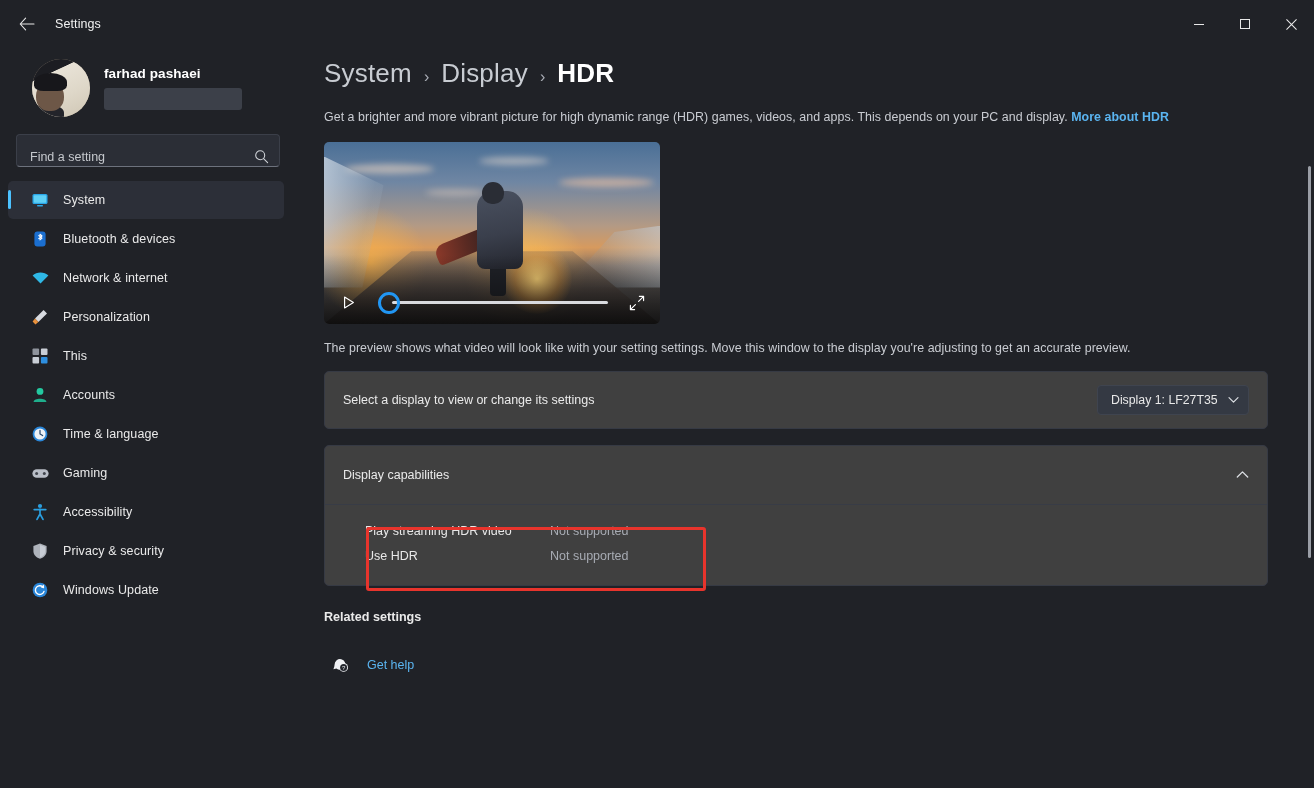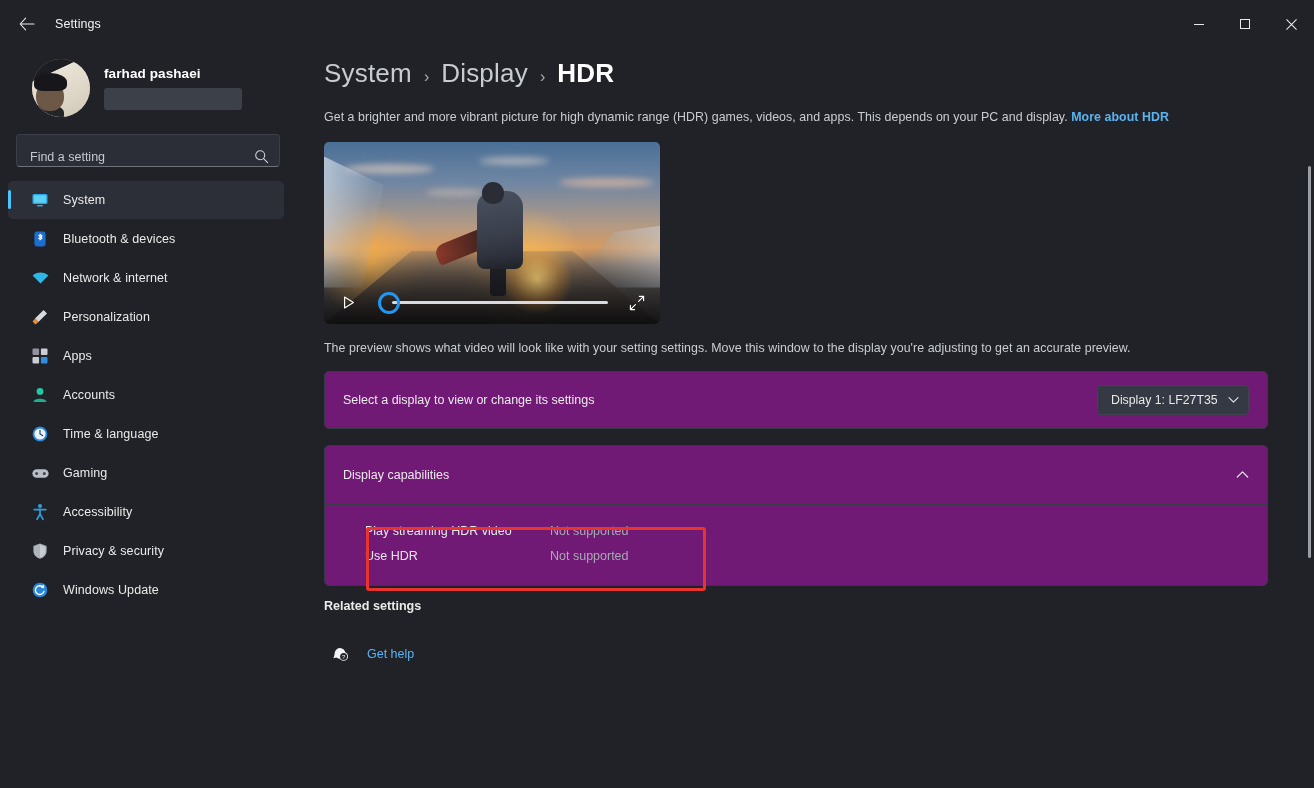--- a/index.html
+++ b/index.html
@@ -129,39 +129,39 @@
   .scrub-thumb {
     position:absolute; left:0; width:22px; height:22px; border-radius:50%;
     border:3px solid #2196f3; background:transparent; box-sizing:border-box;
   }
   .full-btn { width:22px; height:22px; display:flex; align-items:center; justify-content:center; cursor:pointer; flex:0 0 22px; }
 
   .caption { margin-top:17px; font-size:12.4px; color:#c9ccd2; letter-spacing:.05px; }
 
   
   .card {
-    margin-top:16px; background:#701a75; border:1px solid #363a44; border-radius:5px;
+    margin-top:16px; background:#404040; border:1px solid #363a44; border-radius:5px;
   }
   .card-row { display:flex; align-items:center; padding:0 18px 0 18px; min-height:56px; }
   .card-row .label { font-size:12.5px; color:#eaeaea; }
   .spacer { flex:1; }
   .combo {
     min-width:152px; height:30px; background:#343943; border:1px solid #3f444f; border-radius:4px;
     display:flex; align-items:center; justify-content:space-between; padding:0 9px 0 13px; cursor:pointer; gap:0;
   }
   .combo-val { font-size:12.3px; color:#e9e9e9; white-space:nowrap; }
 
   .expander-head { display:flex; align-items:center; padding:0 18px; min-height:58px; cursor:pointer; }
   .expander-title { font-size:12.5px; color:#eaeaea; }
   .expander-body { border-top:1px solid #383c46; padding:14px 18px 16px 40px; }
   .cap-row { display:flex; align-items:center; height:25px; }
   .cap-name { width:185px; font-size:12.5px; color:#e8e8e8; }
   .cap-val { font-size:12.5px; color:#a7abb3; }
 
-  .section-title { margin-top:13px; font-size:12.6px; color:#eaeaea; font-weight:bold; }
+  .section-title { margin-top:24px; font-size:12.6px; color:#eaeaea; font-weight:bold; }
   .rel-card { margin-top:12px; background:#2b2f38; border:1px solid #363a44; border-radius:5px; cursor:pointer; }
   .rel-inner { display:flex; align-items:center; padding:13px 18px; gap:18px; }
   .rel-ico { width:26px; flex:0 0 26px; display:flex; align-items:center; justify-content:center; }
   .rel-texts { display:flex; flex-direction:column; gap:4px; }
   .rel-title { font-size:12.6px; color:#f0f0f0; }
   .rel-sub { font-size:11.6px; color:#a9adb5; }
 
   .help-row { display:flex; align-items:center; gap:15px; margin-top:30px; padding-left:6px; }
   .help-ico { width:22px; height:22px; display:flex; align-items:center; justify-content:center; }
   .help-link { font-size:12.5px; color:#5ab4f0; cursor:pointer; }
@@ -274,21 +274,21 @@
 
         <div class="nav-item">
           <span class="nav-ico">
             <svg width="18" height="18" viewBox="0 0 18 18">
               <rect x="1.5" y="1.5" width="6.6" height="6.6" rx="1" fill="#8e939c"></rect>
               <rect x="9.9" y="1.5" width="6.6" height="6.6" rx="1" fill="#c9ced6"></rect>
               <rect x="1.5" y="9.9" width="6.6" height="6.6" rx="1" fill="#c9ced6"></rect>
               <rect x="9.9" y="9.9" width="6.6" height="6.6" rx="1" fill="#2e8fe0"></rect>
             </svg>
           </span>
-          <span class="nav-label">Apps</span>
+          <span class="nav-label">This</span>
         </div>
 
         <div class="nav-item">
           <span class="nav-ico">
             <svg width="18" height="18" viewBox="0 0 18 18">
               <circle cx="9" cy="5.4" r="3.4" fill="#23c9a0"></circle>
               <path d="M2.6 16 C2.6 11.6, 15.4 11.6, 15.4 16 Z" fill="#1fae8c"></path>
             </svg>
           </span>
           <span class="nav-label">Accounts</span>

